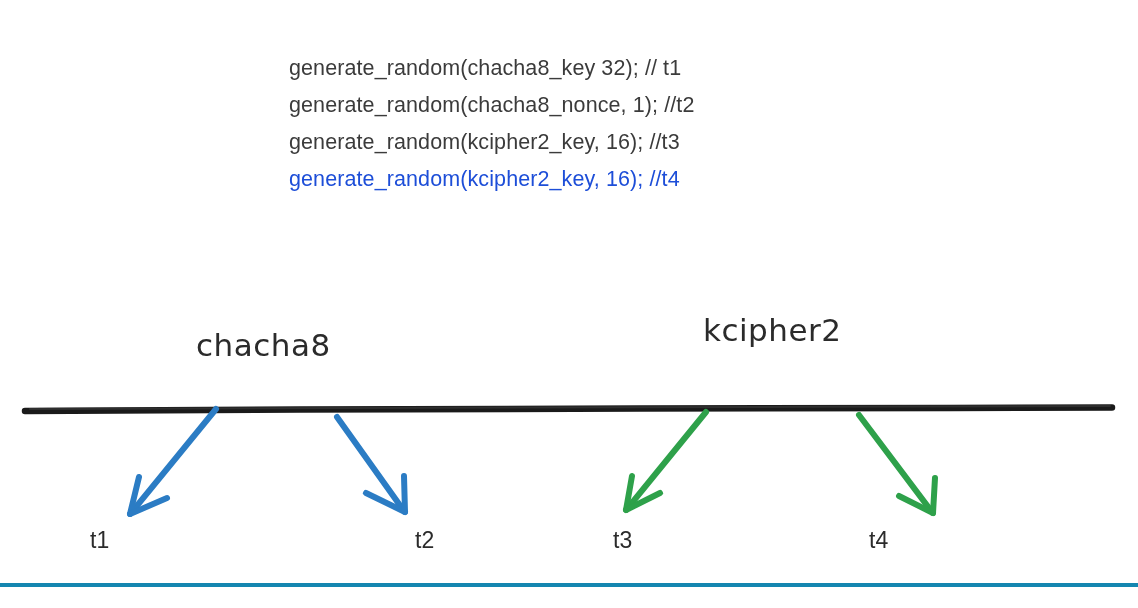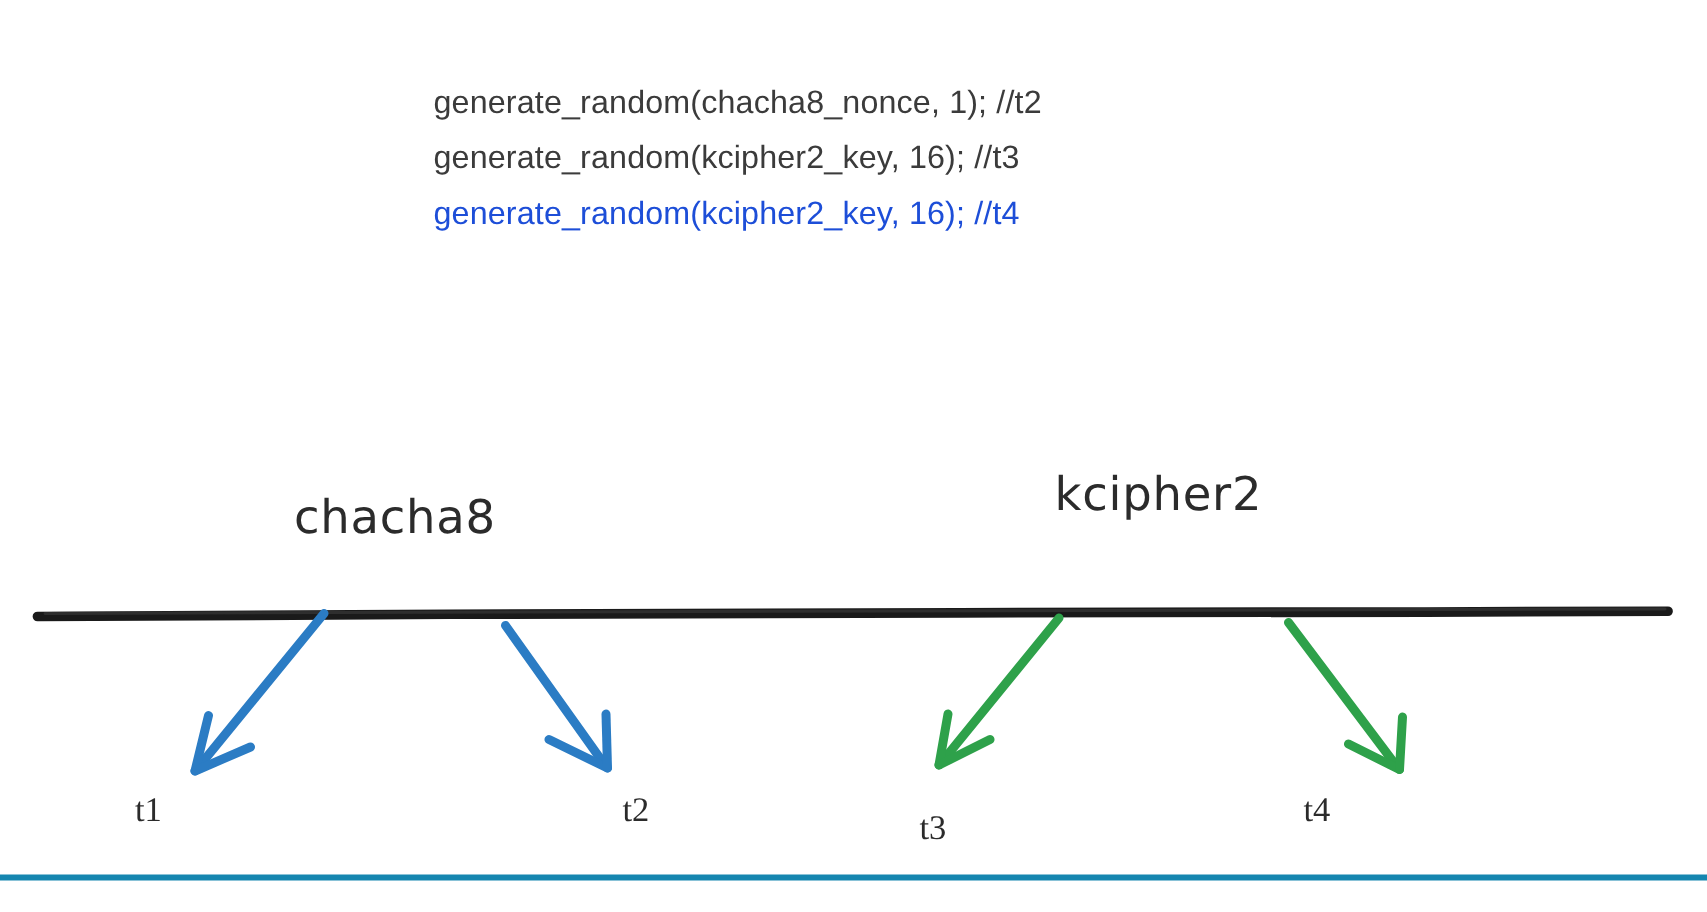--- a/index.html
+++ b/index.html
@@ -55,46 +55,47 @@
   }
   .label-kcipher2 {
     left: 703px;
     top: 312px;
     font-size: 31px;
   }
 
   
   .tick-label {
     position: absolute;
-    font-family: Liberation Serif, serif;
+    font-family: Liberation Sans, sans-serif;
     font-size: 23px;
     color: #2b2b2b;
     white-space: nowrap;
     text-align: center;
   }
   .tick-t1 { left: 90px;  top: 527px; }
   .tick-t2 { left: 415px; top: 527px; }
-  .tick-t3 { left: 613px; top: 527px; margin-top: 12px; }
+  .tick-t3 { left: 613px; top: 527px; }
   .tick-t4 { left: 869px; top: 527px; }
 
   
   #strokes {
     position: absolute;
     left: 0; top: 0;
     width: 1138px;
     height: 608px;
     pointer-events: none;
   }
 </style>
 </head>
 <body style="background: rgb(255, 255, 255);">
 
 <div id="canvas">
 
   <div class="code-block">
+    <div class="code-line" style="color: rgb(59, 59, 59);">generate_random(chacha8_key 32); // t1</div>
     <div class="code-line" style="color: rgb(59, 59, 59);">generate_random(chacha8_nonce, 1); //t2</div>
     <div class="code-line" style="color: rgb(59, 59, 59);">generate_random(kcipher2_key, 16); //t3</div>
     <div class="code-line" style="color: #1d4ed8;">generate_random(kcipher2_key, 16); //t4</div>
   </div>
 
   <div class="hand-label label-chacha8">chacha8</div>
   <div class="hand-label label-kcipher2">kcipher2</div>
 
   <svg id="strokes" viewBox="0 0 1138 608">
 

